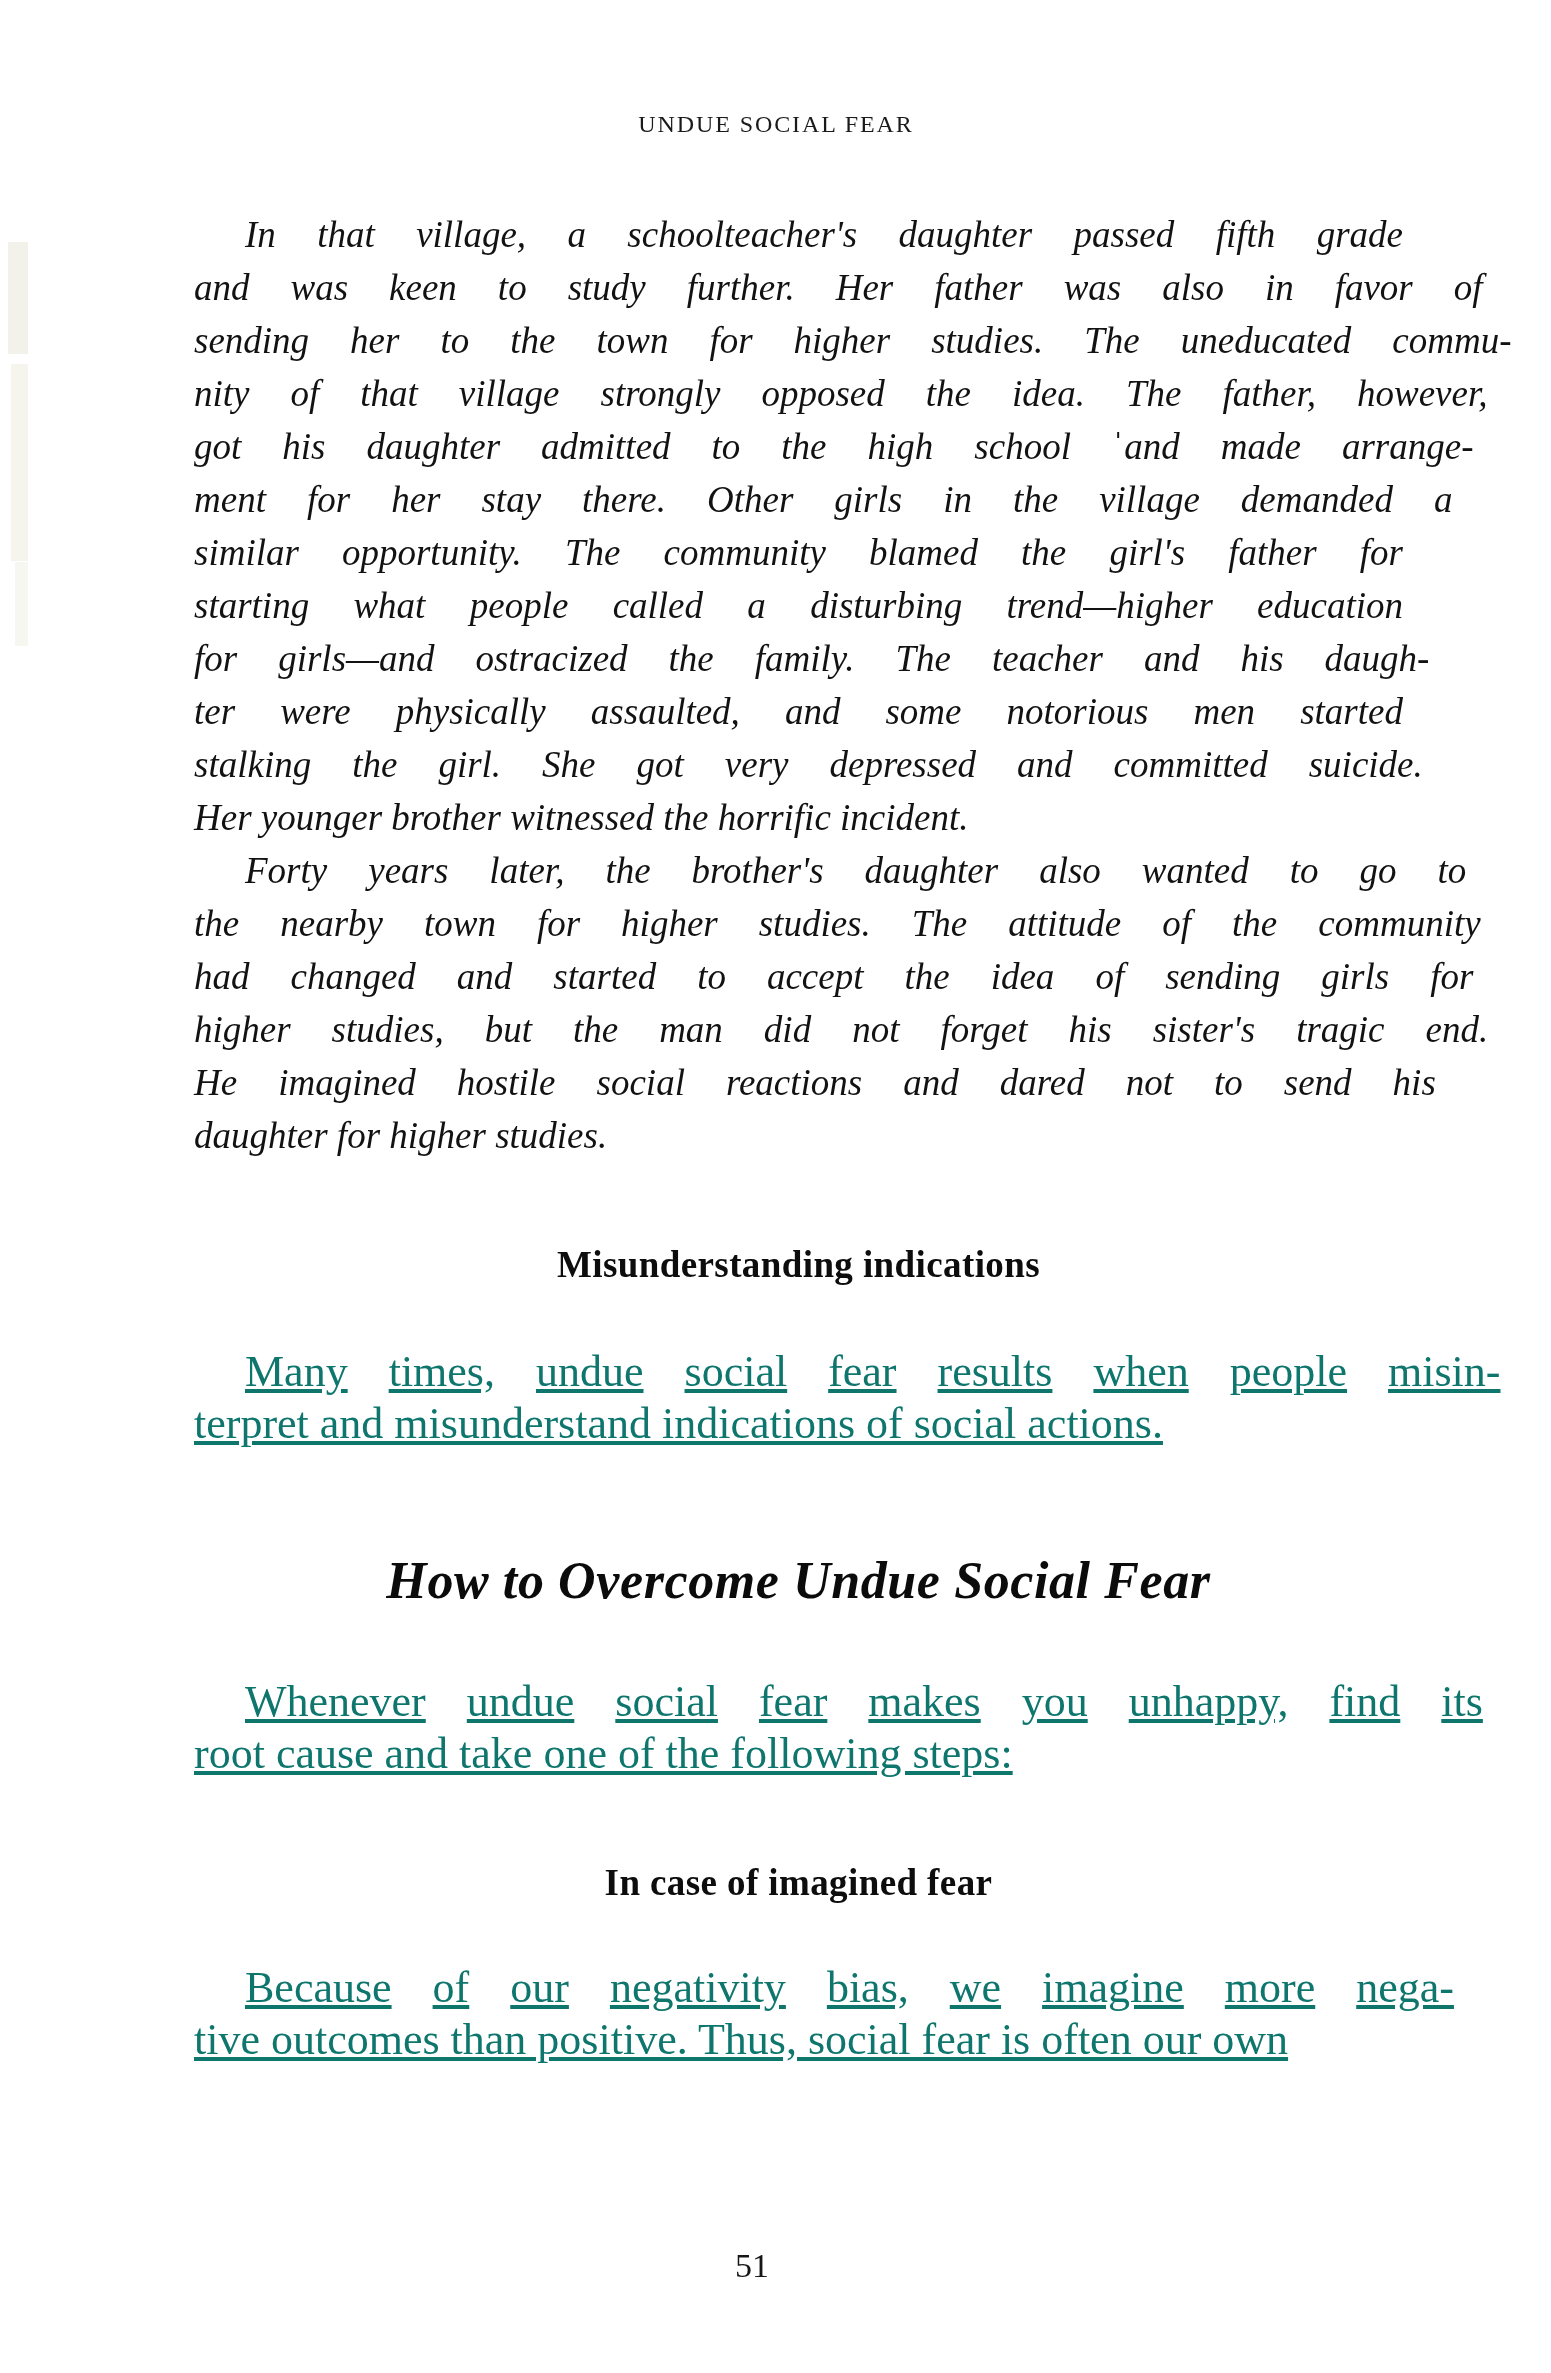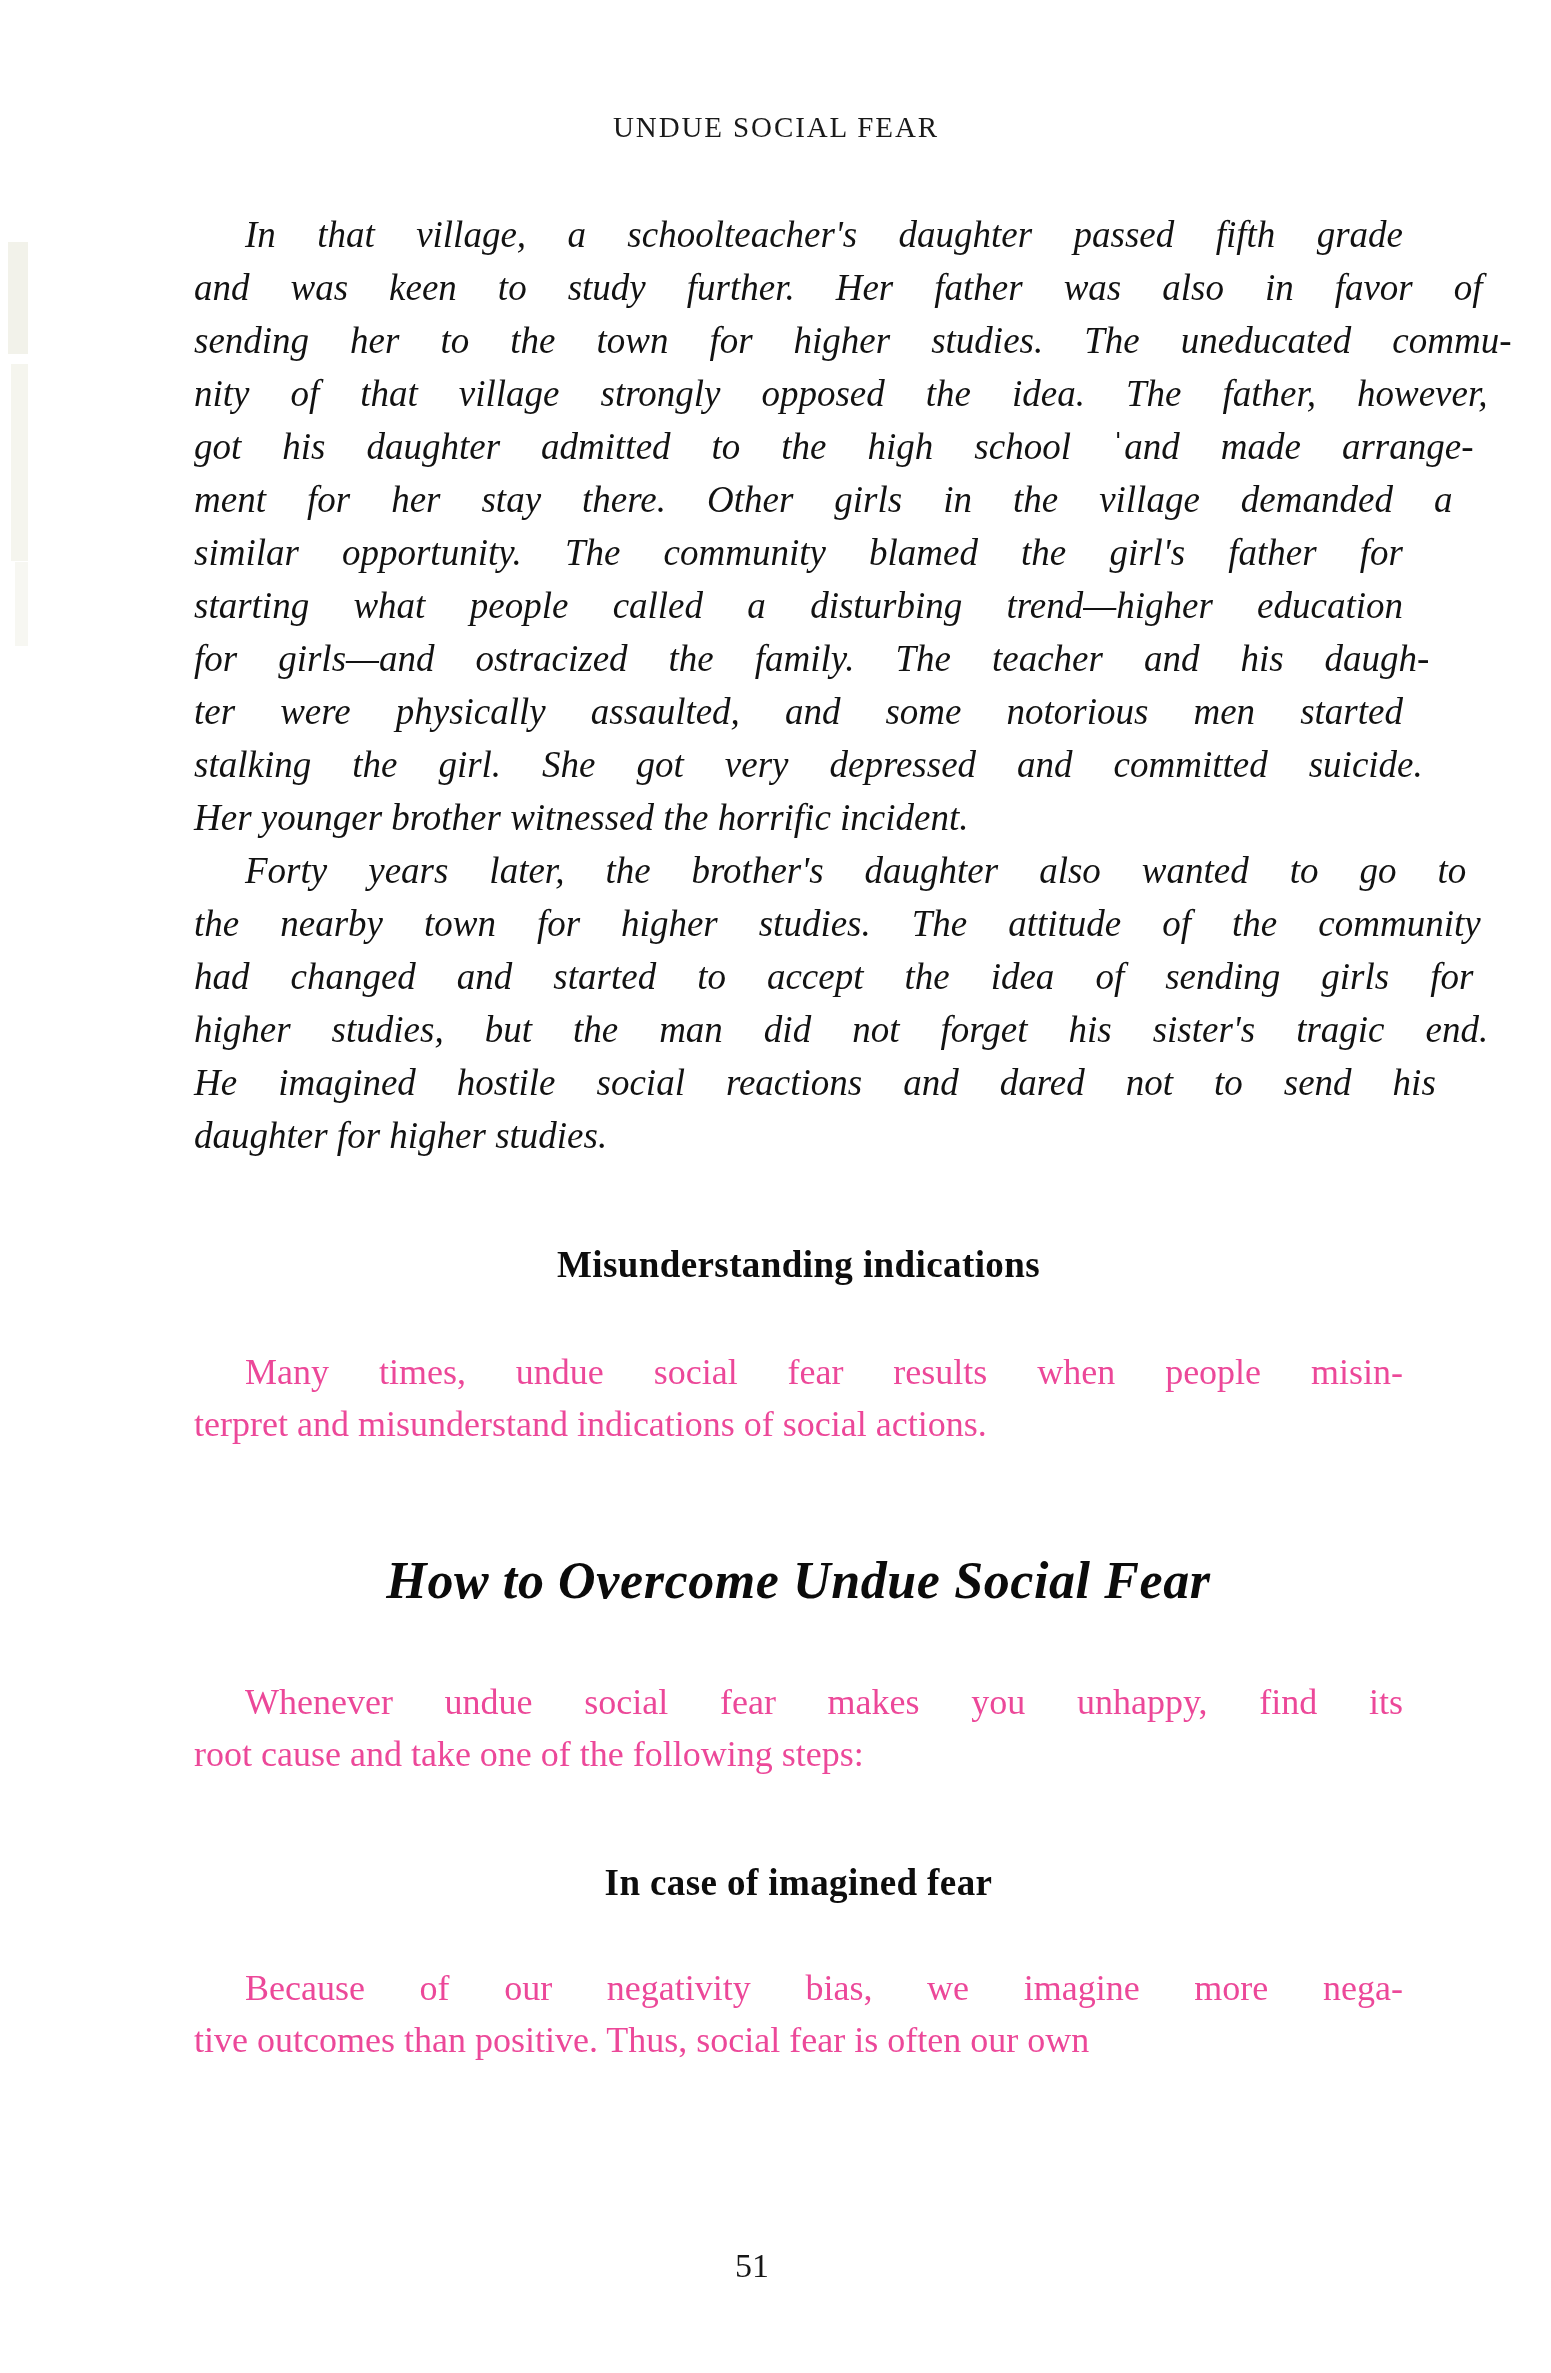--- a/index.html
+++ b/index.html
@@ -32,21 +32,21 @@
     width: 1552px;
     height: 2373px;
   }
 
   .running-header {
     position: absolute;
     top: 111px;
     left: 0;
     width: 1552px;
     text-align: center;
-    font-size: 29px;
+    font-size: 24px;
     letter-spacing: 1.9px;
     color: #1a1a1a;
   }
 
   .content {
     position: absolute;
     left: 194px;
     top: 208px;
     width: 1209px;
   }
@@ -66,23 +66,24 @@
   .prose-line.indent.just { width: calc(100% - 51px); }
 
   .italic-block {
     font-style: italic;
     font-size: 37px;
     line-height: 53px;
     color: #121212;
   }
 
   .roman-block {
-    font-size: 36px;
+    font-size: 44px;
     line-height: 52px;
-    color: #ec4899;
+    color: #0f766e;
+    text-decoration: underline;
   }
 
   .sub-heading {
     text-align: center;
     font-weight: bold;
     font-size: 37px;
     color: #0d0d0d;
     letter-spacing: 0.4px;
   }
 

